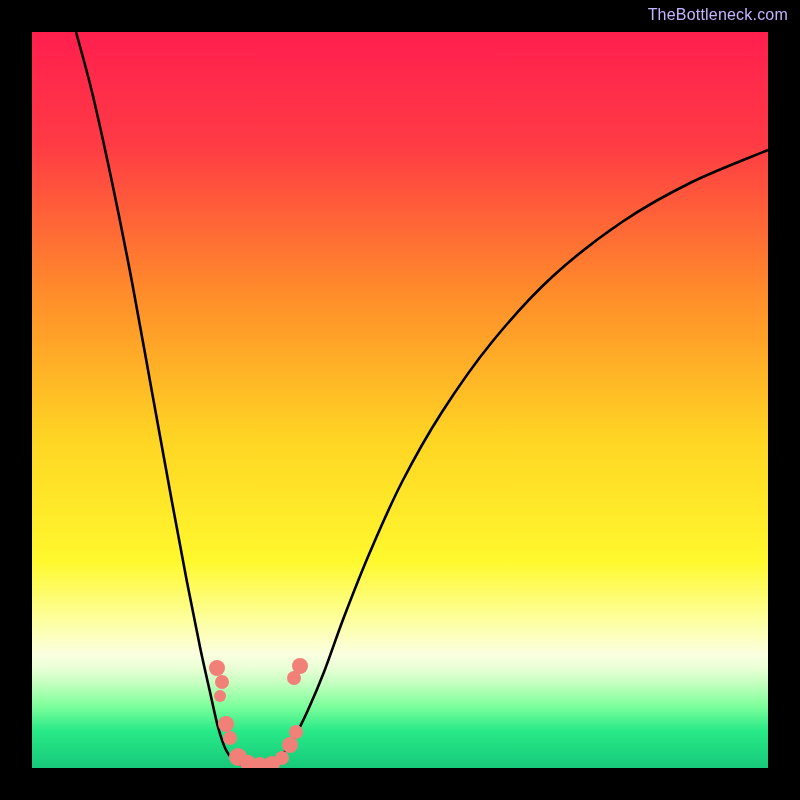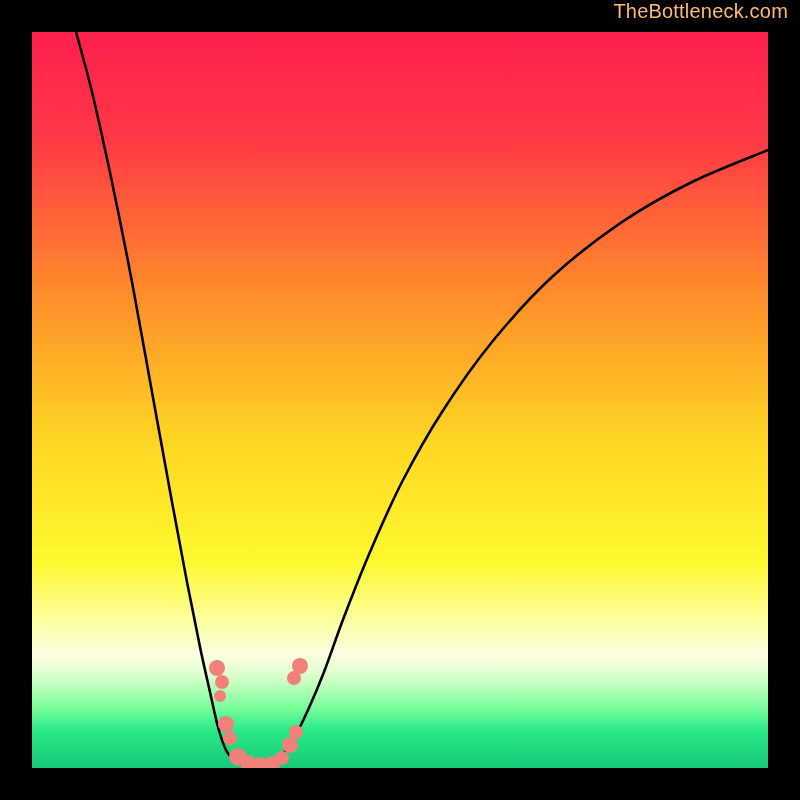--- a/index.html
+++ b/index.html
@@ -14,24 +14,24 @@
   .frame {
     position: absolute;
     left: 32px;
     top: 32px;
     width: 736px;
     height: 736px;
     background: #000;
   }
   .watermark {
     position: absolute;
-    top: 0;
+    top: 6px;
     right: 12px;
-    color: #fdba74;
-    font-size: 20px;
+    color: #c4b5fd;
+    font-size: 16px;
     letter-spacing: 0.2px;
     user-select: none;
   }
   svg {
     display: block;
   }
 </style>
 </head>
 <body>
 

